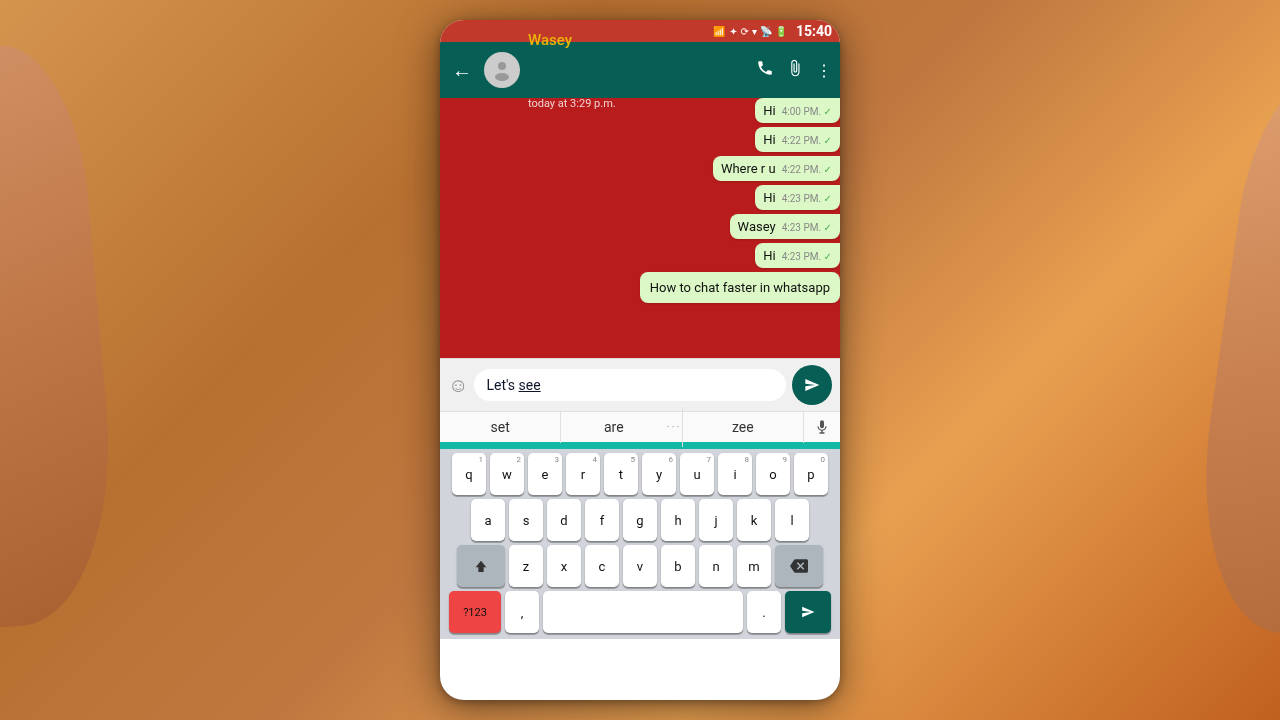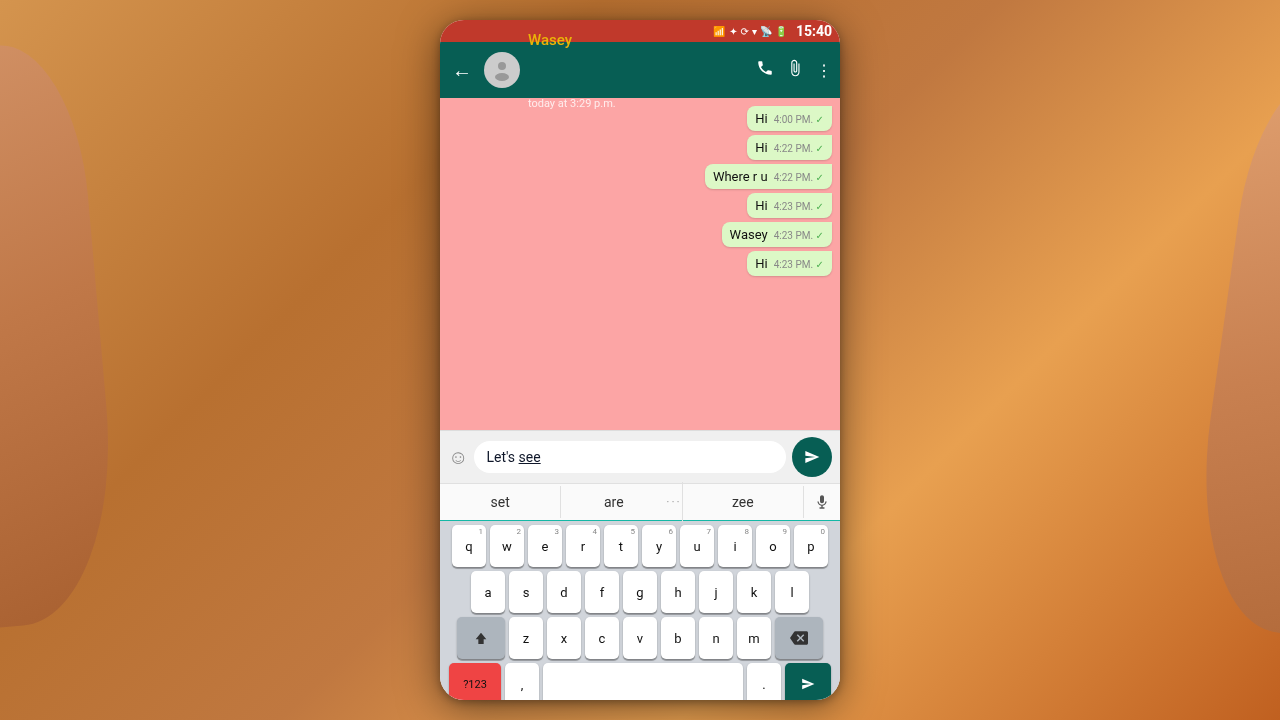--- a/index.html
+++ b/index.html
@@ -151,28 +151,27 @@
     }
 
     .header-icon {
       color: white;
       font-size: 16px;
       cursor: pointer;
     }
 
     
     .chat-area {
-      background: #fca5a5;
+      background: #b91c1c;
       flex: 1;
-      padding: 8px;
       display: flex;
       flex-direction: column;
       gap: 4px;
       overflow: hidden;
-      height: 332px;
+      height: 260px;
     }
 
     .message-bubble {
       max-width: 75%;
       align-self: flex-end;
       background: #dcf8c6;
       border-radius: 8px 0 8px 8px;
       padding: 5px 8px;
       display: flex;
       align-items: baseline;
@@ -245,21 +244,21 @@
       color: white;
       cursor: pointer;
       flex-shrink: 0;
       font-size: 16px;
     }
 
     
     .autocomplete-bar {
       background: #fafafa;
       border-top: 1px solid #e0e0e0;
-      border-bottom: 1px solid #14b8a6;
+      border-bottom: 7px solid #14b8a6;
       display: flex;
       align-items: center;
       height: 38px;
     }
 
     .autocomplete-item {
       flex: 1;
       text-align: center;
       font-size: 14px;
       color: #333;
@@ -461,20 +460,23 @@
           <span>4:23 PM.</span>
           <span class="checkmark">✓</span>
         </span>
       </div>
       <div class="message-bubble">
         <span class="message-text">Hi</span>
         <span class="message-meta">
           <span>4:23 PM.</span>
           <span class="checkmark">✓</span>
         </span>
+      </div>
+      <div class="message-bubble long-message" style="border-radius:8px; max-width:90%;">
+        <span class="message-text">How to chat faster in whatsapp</span>
       </div>
     </div>
 
     <div class="input-area">
       <span class="emoji-btn">☺</span>
       <div class="message-input">
         <span>Let's </span><span class="underlined">see</span>
       </div>
       <div class="send-btn">
         <svg width="16" height="16" viewBox="0 0 24 24" fill="white">

